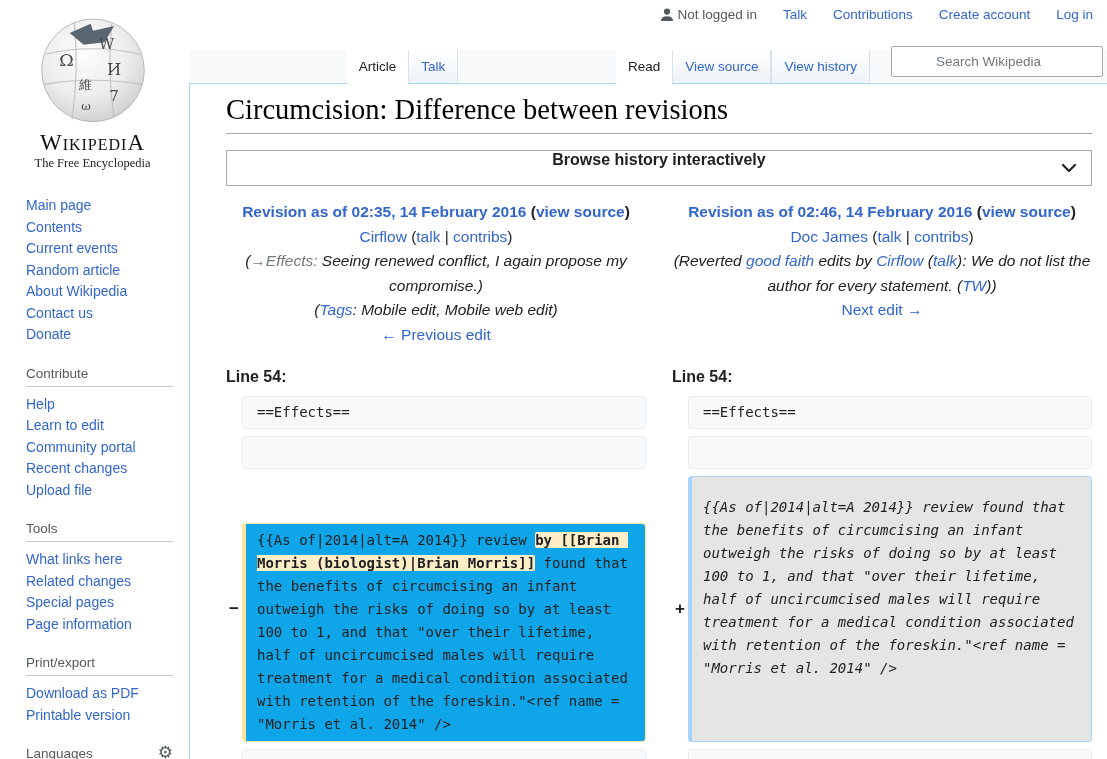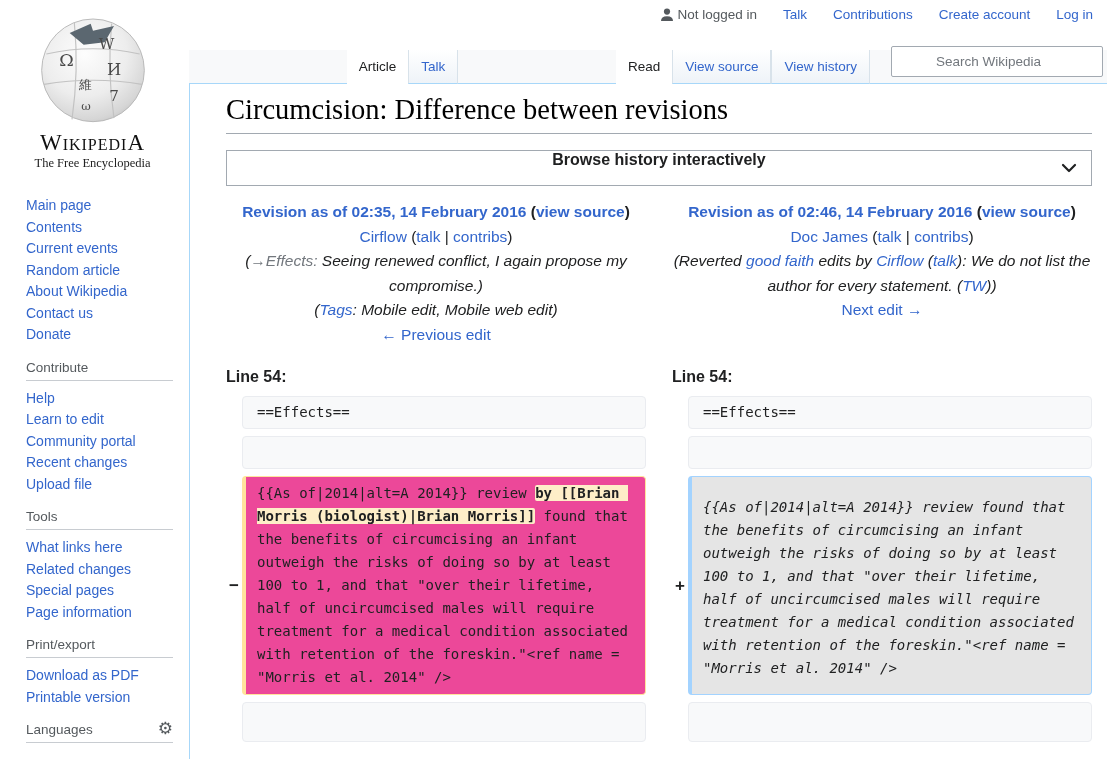--- a/index.html
+++ b/index.html
@@ -33,21 +33,21 @@
   .search-wrap input::placeholder { color:#72777d; }
   .search-btn { width:30px; height:100%; border:none; background:transparent; display:flex;
     align-items:center; justify-content:center; cursor:pointer; }
 
   
   .sidebar { position:absolute; left:0; top:0; width:189px; height:759px; padding:12px 14px 0 10px; }
   .logo { width:160px; margin:0 auto; text-align:center; cursor:pointer; }
   .logo-title { font-family:"Liberation Serif","DejaVu Serif",serif; font-variant:small-caps;
     font-size:23px; letter-spacing:1px; color:#111; margin-top:2px; }
   .logo-tagline { font-family:"Liberation Serif","DejaVu Serif",serif; font-size:12.5px; color:#222; }
-  .nav-section { margin-top:14px; padding-left:16px; }
+  .nav-section { margin-top:20px; padding-left:16px; }
   .nav-section h3 { font-size:13.5px; font-weight:normal; color:#54595d; padding-bottom:5px;
     border-bottom:1px solid #c8ccd1; margin-bottom:7px; margin-right:2px; position:relative; }
   .nav-section ul { list-style:none; }
   .nav-section li { font-size:14px; line-height:21.5px; }
   .nav-section a { color:#2a4b9b; color:#3366cc; }
   .gear { position:absolute; right:0; top:-4px; font-size:17px; color:#54595d; cursor:pointer; }
 
   
   .content { position:absolute; left:189px; top:84px; right:0; bottom:0; background:#fff;
     border-left:1px solid #a7d7f9; padding:10px 15px 0 36px; }
@@ -73,22 +73,22 @@
     row-gap:7px; }
   .line-header { font-size:16px; font-weight:bold; color:#202122; line-height:24px; }
   .lh-left { grid-column:1/3; }
   .lh-right { grid-column:4/6; }
   .marker { display:flex; align-items:center; justify-content:center; font-size:17px;
     font-weight:bold; color:#202122; }
   .cell { width:100%; border-radius:4px; font-family:"DejaVu Sans Mono",monospace;
     font-size:14px; line-height:23px; white-space:pre-wrap; overflow-wrap:break-word;
     color:#202122; }
   .cell.context { background:#f8f9fa; border:1px solid #eaecf0; padding:4px 14px; min-height:33px; }
-  .cell.deleted { background:#ec4899; border:1px solid #ffe49c; border-left-width:4px;
-    padding:5px 14px 5px 11px; }
+  .cell.deleted { background:#0ea5e9; border:1px solid #ffe49c; border-left-width:4px;
+    padding:5px 14px 5px 11px;margin-top:47px; }
   .cell.added { background:#e5e5e5; border:1px solid #a3d3ff; border-left-width:4px;
     padding:19px 14px 5px 11px;font-style:italic; }
   .hl-del { background:#feeec8; font-weight:bold; border-radius:2px; }
 </style>
 </head>
 <body>
 
 <div class="personal-bar">
   <span class="status">
     <svg width="14" height="14" viewBox="0 0 14 14">

